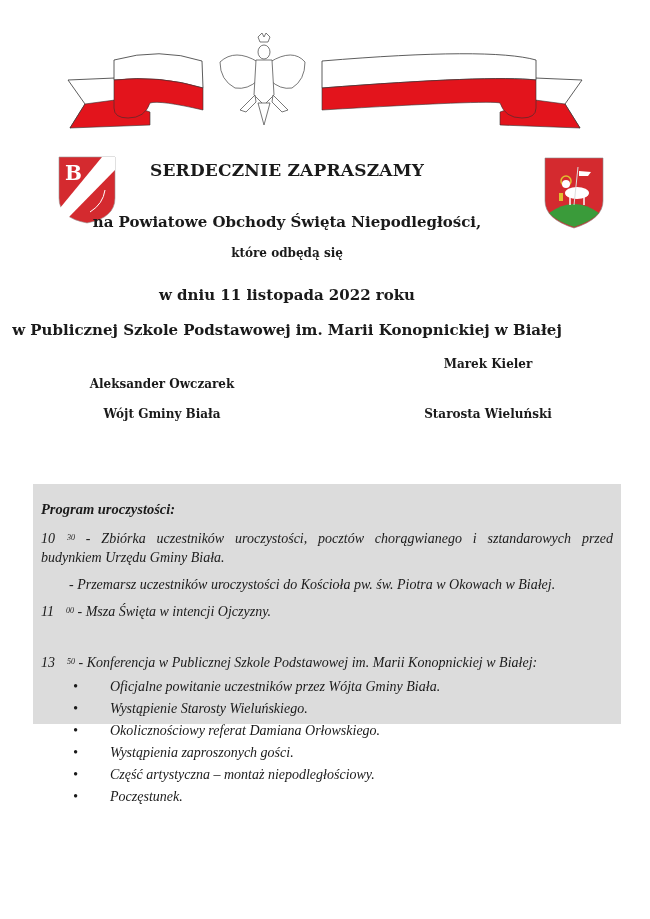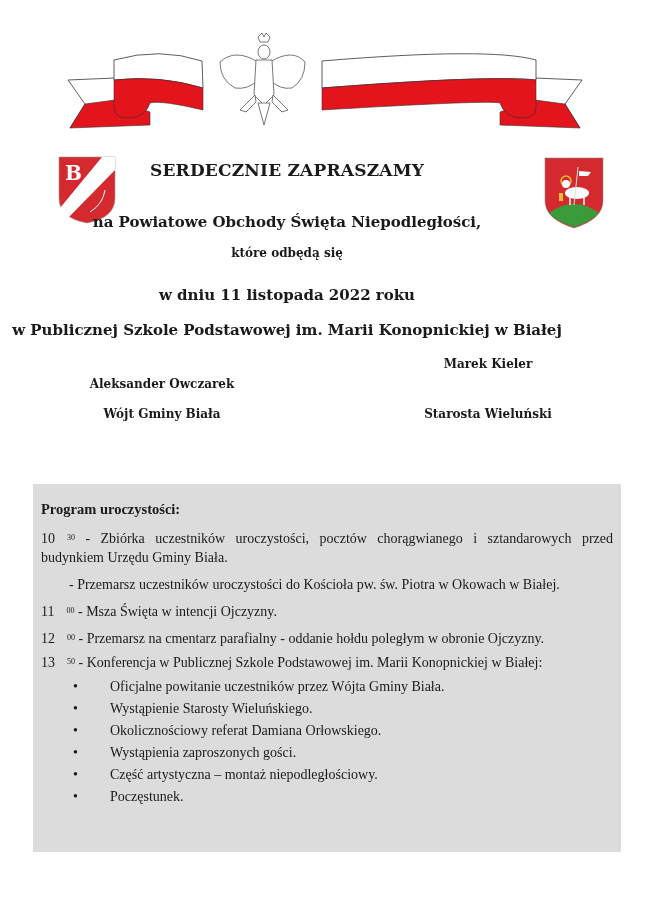--- a/index.html
+++ b/index.html
@@ -11,22 +11,22 @@
   .crest-right { left:544px; top:157px; width:60px; height:72px; }
   .center { position:absolute; left:0; width:574px; text-align:center; font-weight:bold; }
   .t1 { top:160px; font-size:17px; letter-spacing:0.2px; }
   .t2 { top:213px; font-size:15px; }
   .t3 { top:246px; font-size:12px; }
   .t4 { top:286px; font-size:15px; }
   .t5 { top:321px; font-size:15px; }
   .sig { position:absolute; width:240px; text-align:center; font-weight:bold; font-size:12px; }
   .sig-l { left:42px; }
   .sig-r { left:368px; }
-  .program { left:33px; top:484px; width:588px; height:368px; background:#dcdcdc;
-             font-family:"Liberation Serif", "DejaVu Serif", serif; font-size:14px; }
+  .program { left:33px; top:484px; width:588px; height:240px; background:#dcdcdc;
+             font-family:"Liberation Serif", "DejaVu Serif", serif; font-size:14px;font-style:italic; }
   .program .line { position:absolute; left:8px; right:8px; line-height:19px; }
   .program .title { top:16px; font-weight:bold; font-size:14.5px; }
   .program .justify-first { text-align:justify; text-align-last:justify; }
   sup { font-size:8px; vertical-align:top; position:relative; top:-1px;padding-left:12px; }
   .bullet { position:absolute; left:40px; line-height:19px; }
   .bullet .dot { position:absolute; left:0; top:0; }
   .bullet .txt { position:absolute; left:24px; white-space:nowrap;margin-left:13px; }
 </style>
 </head>
 <body>
@@ -94,23 +94,20 @@
     <span>10</span><sup>30</sup><span> - Zbiórka uczestników uroczystości, pocztów chorągwianego i sztandarowych przed</span>
   </div>
   <div class="line" style="top:64px;">budynkiem Urzędu Gminy Biała.</div>
 
   <div class="line" style="top:91px; left:36px;">- Przemarsz uczestników uroczystości do Kościoła pw. św. Piotra w Okowach w Białej.</div>
 
   <div class="line" style="top:118px;">
     <span>11</span><sup>00</sup><span> - Msza Święta w intencji Ojczyzny.</span>
   </div>
 
-  <div class="line" style="top:145px;">
-    <span>12</span><sup>00</sup><span> - Przemarsz na cmentarz parafialny - oddanie hołdu poległym w obronie Ojczyzny.</span>
-  </div>
 
   <div class="line" style="top:169px;">
     <span>13</span><sup>50</sup><span> - Konferencja w Publicznej Szkole Podstawowej im. Marii Konopnickiej w Białej:</span>
   </div>
 
   <div class="bullet" style="top:193px;">
     <span class="dot">•</span>
     <span class="txt">Oficjalne powitanie uczestników przez Wójta Gminy Biała.</span>
   </div>
   <div class="bullet" style="top:215px;">

